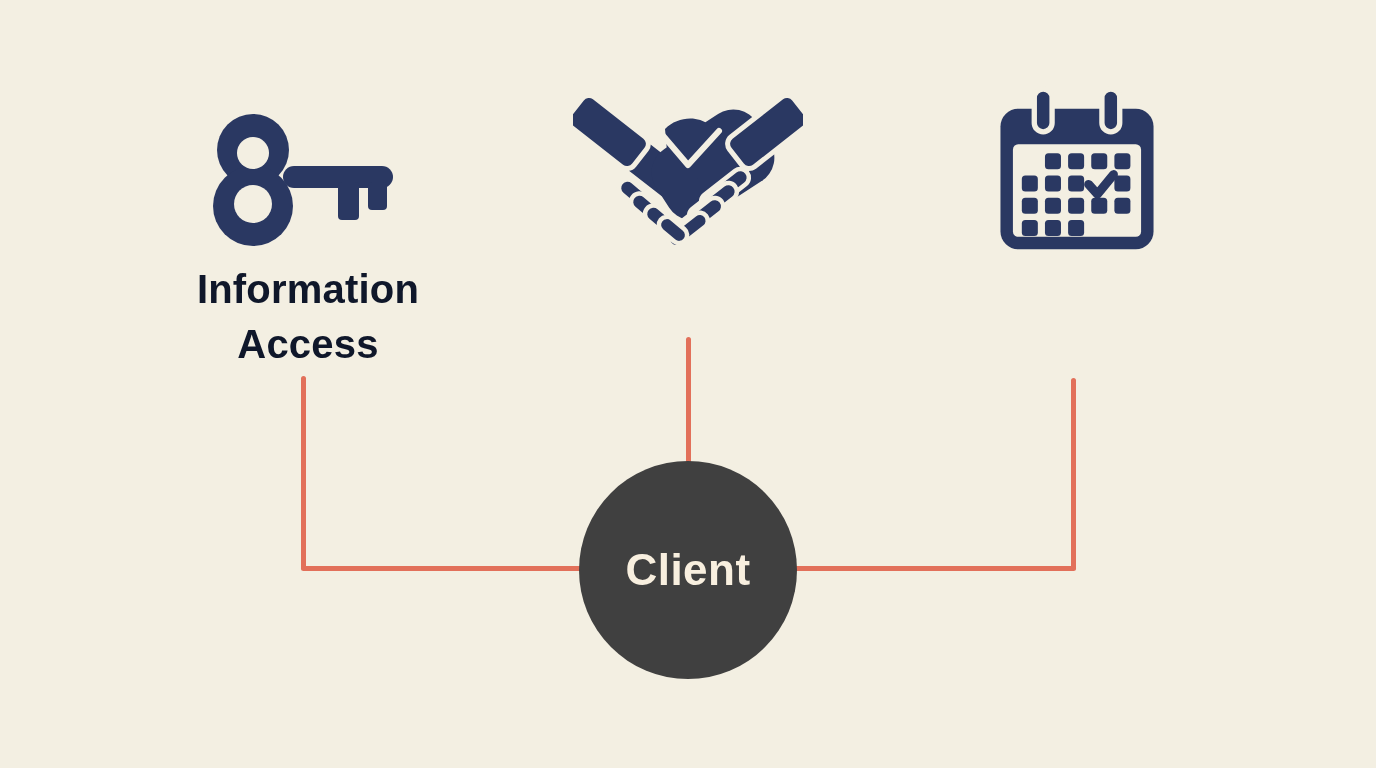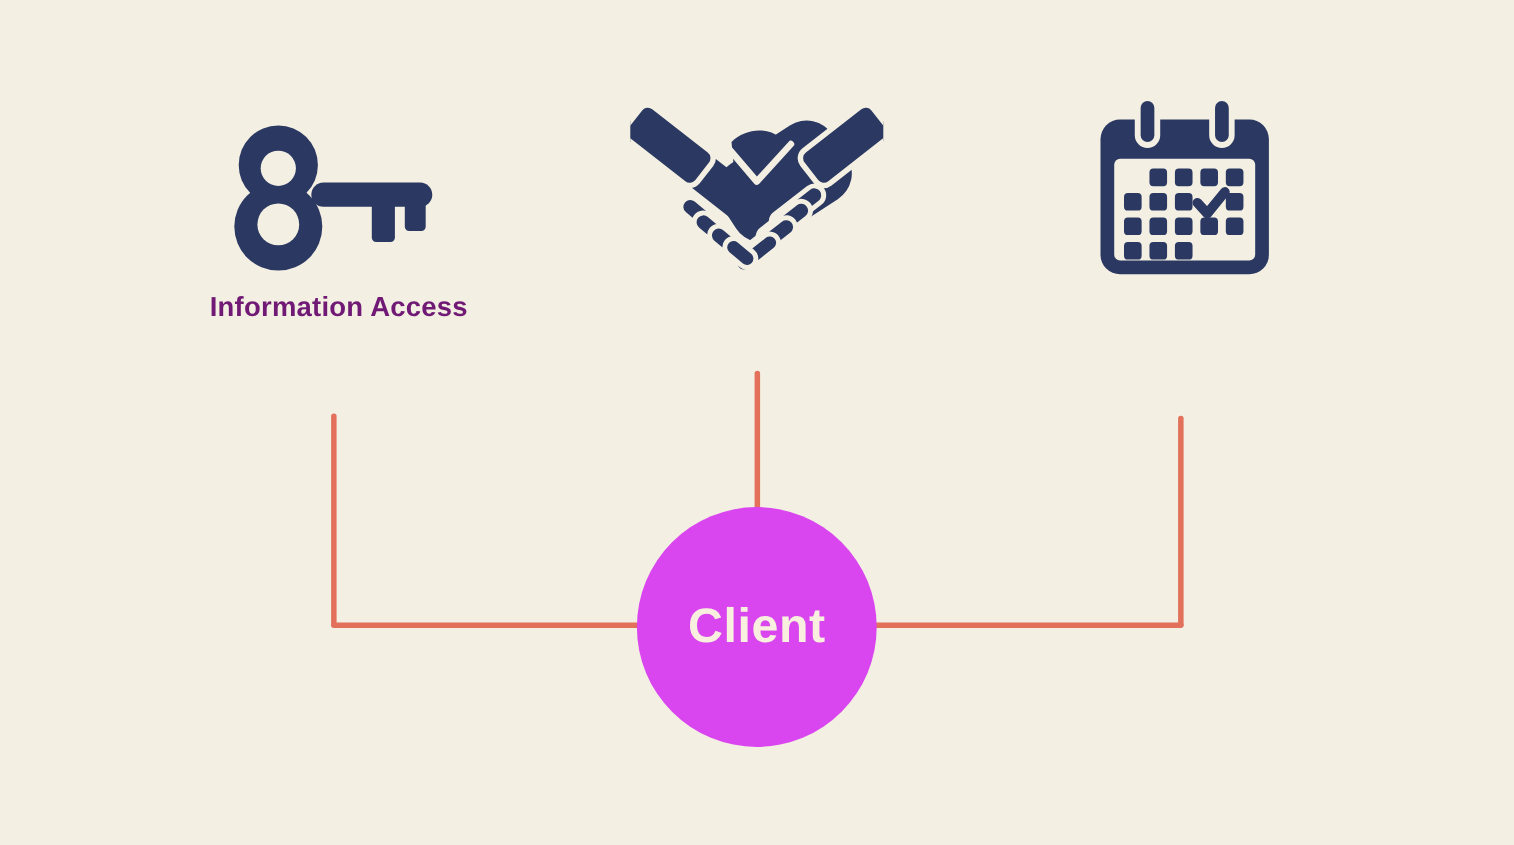--- a/index.html
+++ b/index.html
@@ -8,33 +8,33 @@
     background:#f3efe2;
     font-family:"Liberation Sans", sans-serif;
     position:relative;overflow:hidden;
   }
   .canvas{position:absolute;inset:0;}
   .icon{position:absolute;}
   .node-label{
     position:absolute;
     width:240px;
     text-align:center;
-    color:#701a75;
-    font-size:25px;
+    color:#0f172a;
+    font-size:40px;
     font-weight:700;
     line-height:1.38;
     letter-spacing:.2px;
   }
   .connector{position:absolute;background:#e2705a;border-radius:3px;}
   .client-circle{
     position:absolute;
     left:579px;top:461px;
     width:218px;height:218px;
     border-radius:50%;
-    background:#d946ef;
+    background:#404040;
     display:flex;align-items:center;justify-content:center;
   }
   .client-label{
     color:#f8efdf;
     font-size:44px;
     font-weight:700;
     letter-spacing:.5px;
   }
 </style>
 </head>

